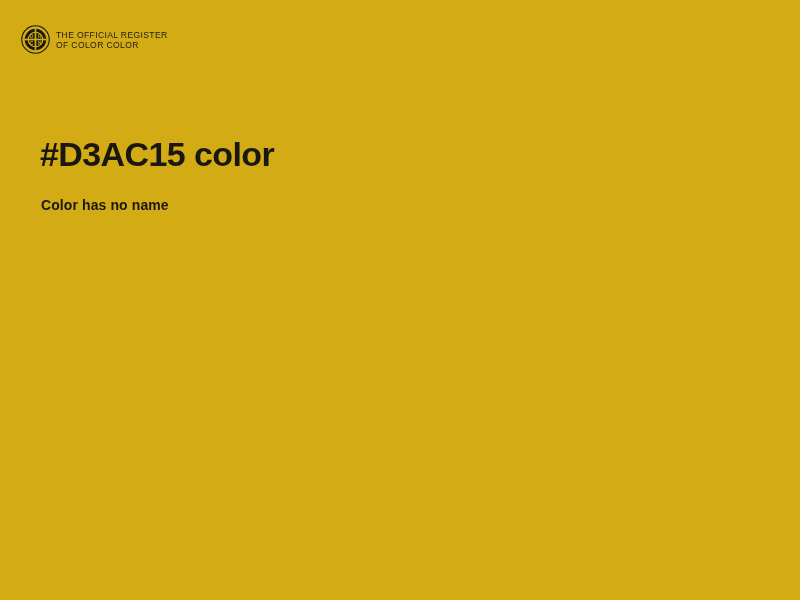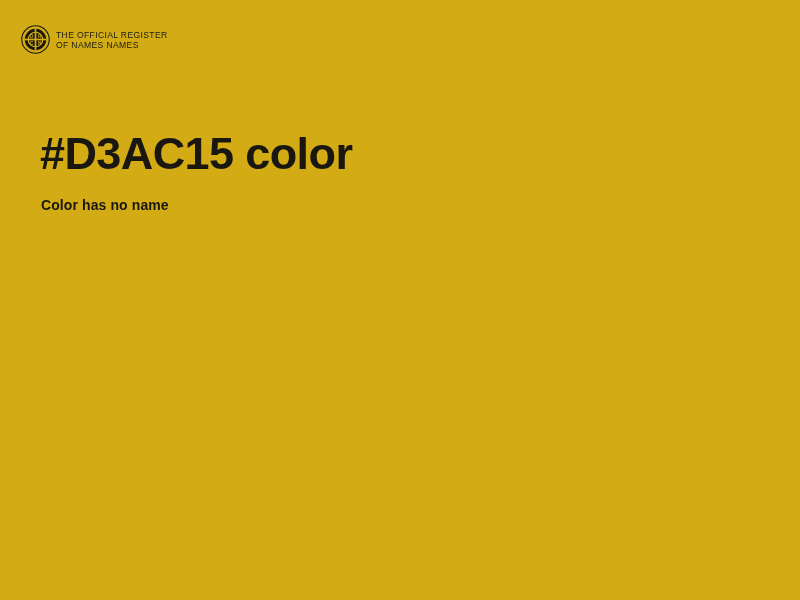--- a/index.html
+++ b/index.html
@@ -53,21 +53,21 @@
     font-weight: 400;
   }
 
   
   .color-title {
     position: absolute;
     left: 40px;
     top: 132px;
     margin: 0;
     font-family: "Liberation Sans", sans-serif;
-    font-size: 45px;
+    font-size: 34px;
     line-height: 44px;
     font-weight: 700;
     letter-spacing: -0.6px;
     color: #19170f;
     white-space: nowrap;
   }
   .color-subtitle {
     position: absolute;
     left: 41px;
     top: 198px;
@@ -114,21 +114,21 @@
           <text x="21" y="25.5">O</text>
           <text x="37" y="25.5">R</text>
           <text x="21" y="39.5">C</text>
           <text x="37" y="39.5">N</text>
         </g>
       </svg>
     </span>
 
     <span class="brand-text">
       <span class="brand-line">THE OFFICIAL REGISTER</span>
-      <span class="brand-line">OF NAMES NAMES</span>
+      <span class="brand-line">OF COLOR COLOR</span>
     </span>
 
   </div>
 
   <h1 class="color-title">#D3AC15 color</h1>
 
   <p class="color-subtitle">Color has no name</p>
 
 </div>
 

